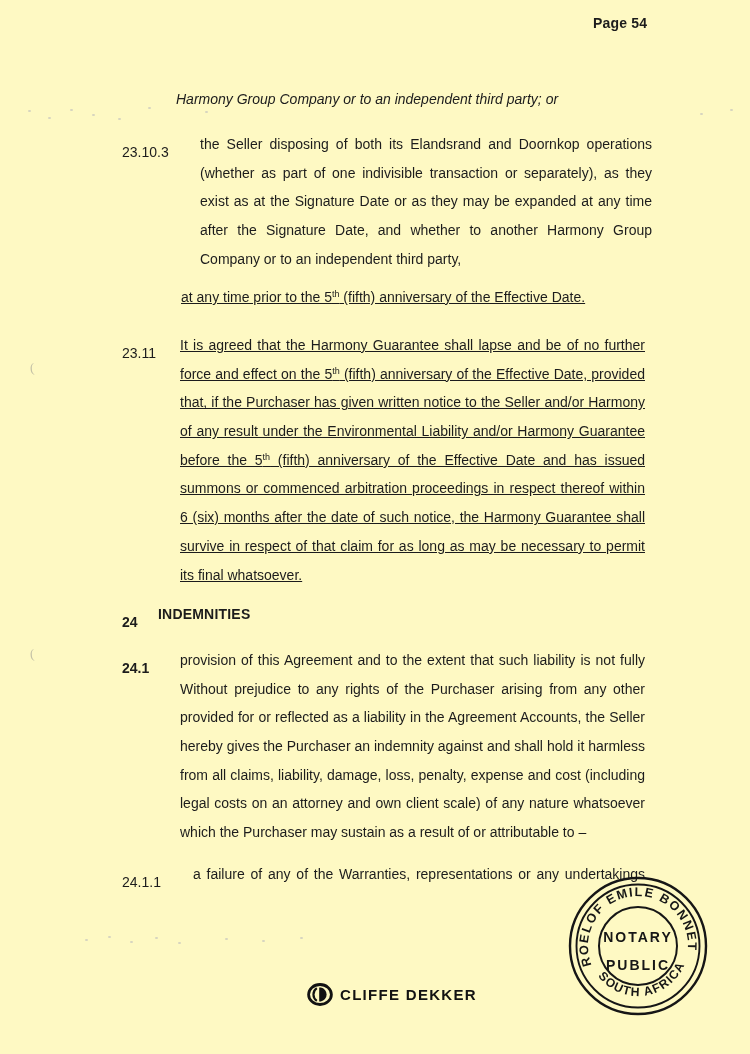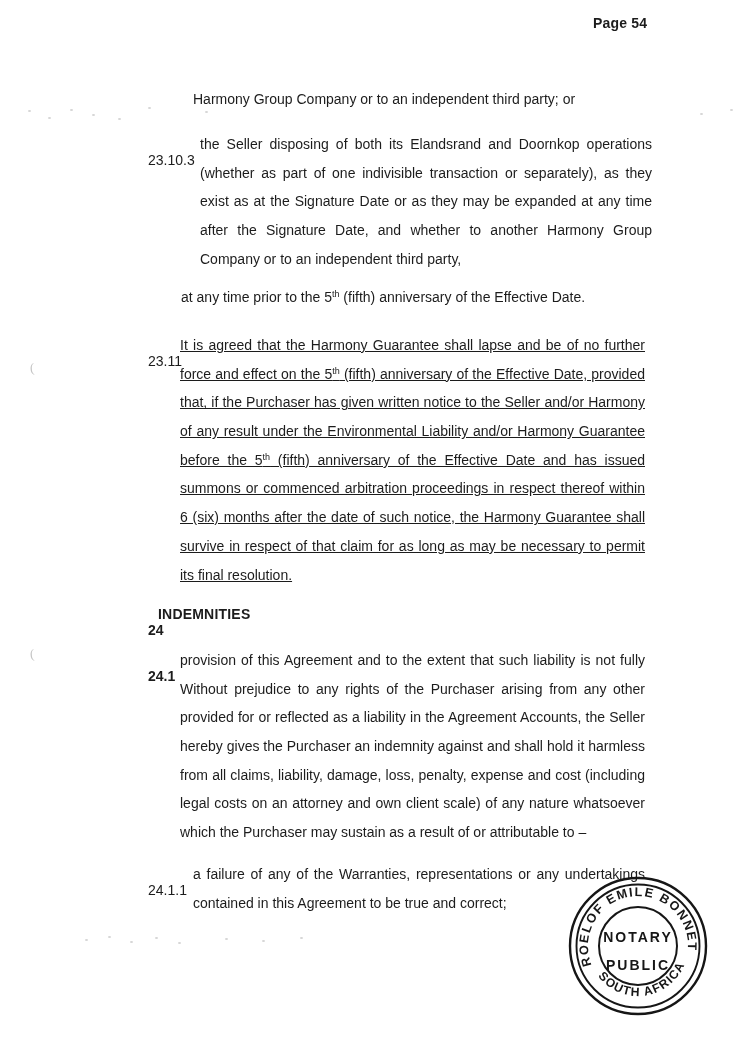--- a/index.html
+++ b/index.html
@@ -1,29 +1,29 @@
 <!DOCTYPE html>
 <html><head>
 <meta charset="utf-8">
 <title>Agreement – Page 54</title>
 <style>
   html,body{margin:0;padding:0;background:#e8e8e8;}
   .page{
-    position:relative;width:750px;height:1054px;background:#ffffff;
+    position:relative;width:750px;height:1054px;background:#fef9c3;
     overflow:hidden;font-family:"Liberation Sans",sans-serif;color:#1c1c1c;
     margin:0 auto;
   }
   .page-number{
     position:absolute;top:15px;left:593px;font-size:14px;font-weight:bold;
     line-height:16px;letter-spacing:.2px;
   }
   
   .block{position:absolute;left:0;width:100%;}
   .clause-num{
-    position:absolute;top:16px;font-size:14px;line-height:28.7px;white-space:nowrap;margin-left:26px;
+    position:absolute;top:8px;font-size:14px;line-height:28.7px;white-space:nowrap;
   }
   .clause-text{position:absolute;top:0;}
   .tline{
     font-size:14px;line-height:28.7px;height:28.7px;
     text-align:justify;text-align-last:justify;white-space:nowrap;
   }
   .tline.lastline{text-align-last:left;}
   .heading .clause-num{font-weight:bold;}
   .heading .tline{font-weight:bold;text-align-last:left;letter-spacing:.2px;}
   sup{font-size:9px;line-height:0;vertical-align:baseline;position:relative;top:-5px;}
@@ -50,51 +50,51 @@
 </style>
 </head>
 <body>
 
 <div class="page">
 
   <div class="page-number">Page 54</div>
 
   <main>
       <div class="block" style="top: 85px;">
-        <div class="clause-text" style="left: 193px; width: 452px;">
+        <div class="clause-text" style="left: 176px; width: 452px; font-style: italic;">
           <div class="tline lastline">Harmony Group Company or to an independent third party; or</div>
         </div>
       </div>
       <div class="block" style="top: 130px;">
         <span class="clause-num" style="left: 122px;">23.10.3</span>
         <div class="clause-text" style="left: 200px; width: 452px;">
           <div class="tline">the Seller disposing of both its Elandsrand and Doornkop operations</div>
           <div class="tline">(whether as part of one indivisible transaction or separately), as they</div>
           <div class="tline">exist as at the Signature Date or as they may be expanded at any time</div>
           <div class="tline">after the Signature Date, and whether to another Harmony Group</div>
           <div class="tline lastline">Company or to an independent third party,</div>
         </div>
       </div>
       <div class="block" style="top: 283px;">
-        <div class="clause-text" style="left: 181px; width: 465px;">
+        <div class="clause-text" style="left: 181px; width: 465px; text-decoration: underline;">
           <div class="tline lastline">at any time prior to the 5<sup>th</sup> (fifth) anniversary of the Effective Date.</div>
         </div>
       </div>
       <div class="block" style="top: 331px;">
         <span class="clause-num" style="left: 122px;">23.11</span>
         <div class="clause-text" style="left: 180px; width: 465px; text-decoration: underline;">
           <div class="tline">It is agreed that the Harmony Guarantee shall lapse and be of no further</div>
           <div class="tline">force and effect on the 5<sup>th</sup> (fifth) anniversary of the Effective Date, provided</div>
           <div class="tline">that, if the Purchaser has given written notice to the Seller and/or Harmony</div>
           <div class="tline">of any result under the Environmental Liability and/or Harmony Guarantee</div>
           <div class="tline">before the 5<sup>th</sup> (fifth) anniversary of the Effective Date and has issued</div>
           <div class="tline">summons or commenced arbitration proceedings in respect thereof within</div>
           <div class="tline">6 (six) months after the date of such notice, the Harmony Guarantee shall</div>
           <div class="tline">survive in respect of that claim for as long as may be necessary to permit</div>
-          <div class="tline lastline">its final resolution.</div>
+          <div class="tline lastline">its final whatsoever.</div>
         </div>
       </div>
       <div class="block heading" style="top: 600px;">
         <span class="clause-num" style="left: 122px;">24</span>
         <div class="clause-text" style="left: 158px;">
           <div class="tline lastline">INDEMNITIES</div>
         </div>
       </div>
       <div class="block" style="top: 646px;">
         <span class="clause-num" style="left: 122px; font-weight: bold;">24.1</span>
@@ -105,21 +105,20 @@
           <div class="tline">hereby gives the Purchaser an indemnity against and shall hold it harmless</div>
           <div class="tline">from all claims, liability, damage, loss, penalty, expense and cost (including</div>
           <div class="tline">legal costs on an attorney and own client scale) of any nature whatsoever</div>
           <div class="tline lastline">which the Purchaser may sustain as a result of or attributable to –</div>
         </div>
       </div>
       <div class="block" style="top: 860px;">
         <span class="clause-num" style="left: 122px;">24.1.1</span>
         <div class="clause-text" style="left: 193px; width: 452px;">
           <div class="tline">a failure of any of the Warranties, representations or any undertakings</div>
-          <div class="tline lastline">contained in this Agreement to be true and correct;</div>
         </div>
       </div>
     </main>
 
   <svg class="stamp" viewBox="0 0 144 144">
     <defs>
       <path id="arcTop" d="M 25.0 89.1 A 50 50 0 1 1 119.0 89.1"></path>
       <path id="arcBottom" d="M 29.6 98.5 A 50 50 0 0 0 114.4 98.5"></path>
     </defs>
     <circle cx="72" cy="72" r="68" fill="none" stroke="#161616" stroke-width="2.4"></circle>
@@ -130,20 +129,28 @@
         <textPath href="#arcTop" startOffset="50%" text-anchor="middle">ROELOF EMILE BONNET</textPath>
       </text>
       <text font-size="12.2" letter-spacing="1.2">
         <textPath href="#arcBottom" startOffset="50%" text-anchor="middle">SOUTH AFRICA</textPath>
       </text>
     </g>
     <text x="72" y="68" text-anchor="middle" font-size="14" letter-spacing="2">NOTARY</text>
     <text x="72" y="96" text-anchor="middle" font-size="14" letter-spacing="2">PUBLIC</text>
   </svg>
 
+  <div class="footer">
+    <svg class="logo-icon" viewBox="0 0 26 23">
+      <ellipse cx="13" cy="11.5" rx="11.4" ry="10" fill="none" stroke="#121212" stroke-width="2.8"></ellipse>
+      <path d="M 9.8 5.2 A 7.6 7.6 0 0 0 9.8 17.8" fill="none" stroke="#121212" stroke-width="2.2"></path>
+      <path d="M 12.2 4.6 h 1.6 a 7 7 0 0 1 0 13.8 h -1.6 z" fill="#121212"></path>
+    </svg>
+    <span class="firm-name">CLIFFE DEKKER</span>
+  </div>
 
   <div class="artifacts">
     <span class="dot" style="left:28px;top:110px"></span>
     <span class="dot" style="left:48px;top:117px"></span>
     <span class="dot" style="left:70px;top:109px"></span>
     <span class="dot" style="left:92px;top:114px"></span>
     <span class="dot" style="left:118px;top:118px"></span>
     <span class="dot" style="left:148px;top:107px"></span>
     <span class="dot" style="left:205px;top:111px"></span>
     <span class="dot" style="left:700px;top:113px"></span>

